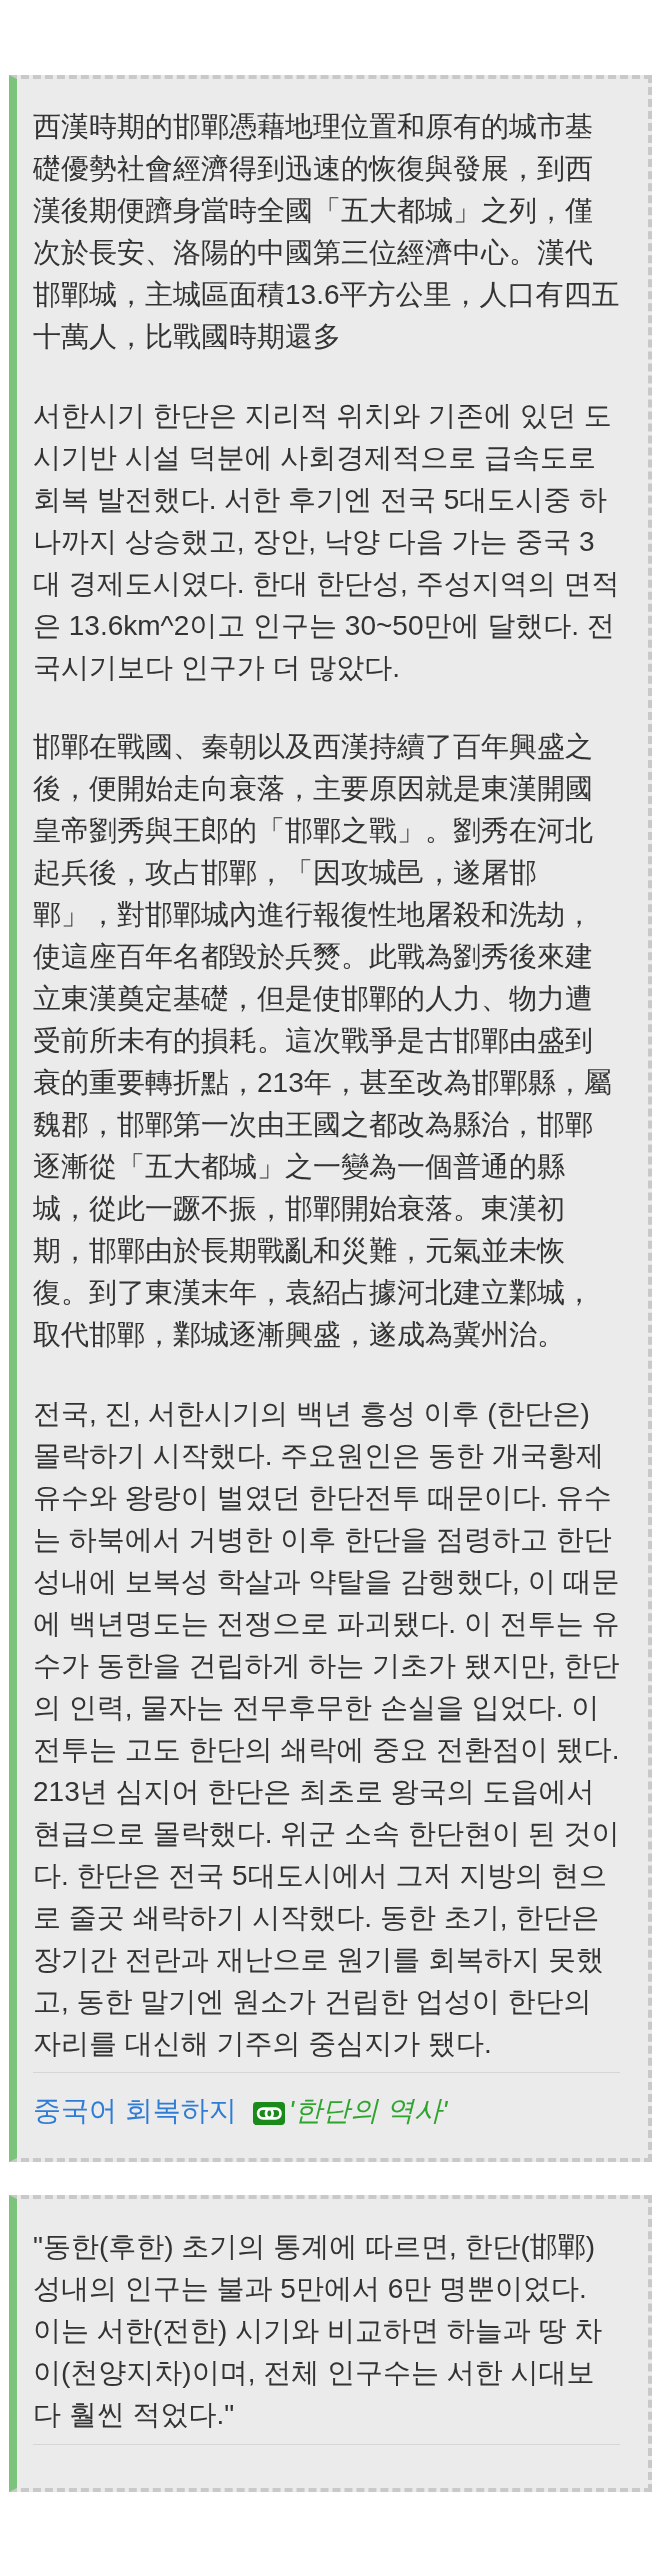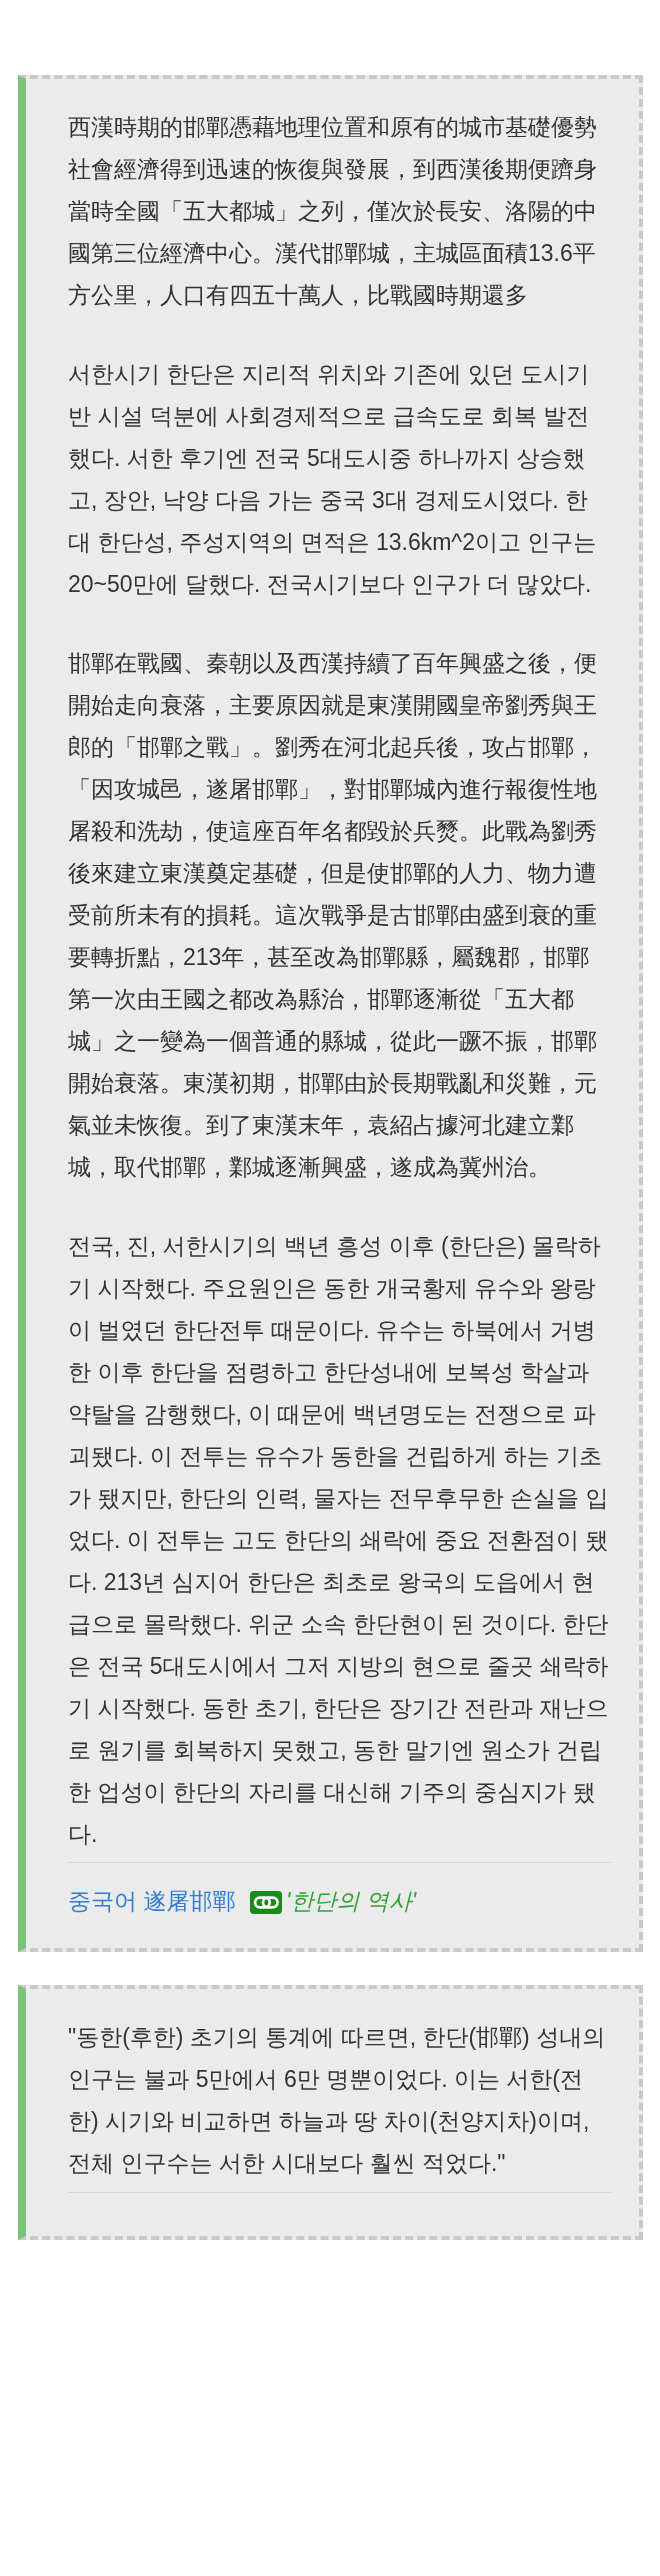--- a/index.html
+++ b/index.html
@@ -8,28 +8,28 @@
     background: #ffffff;
   }
   body {
     width: 661px;
     padding: 75px 0 59px 0;
     box-sizing: border-box;
     font-family: "Liberation Sans", "DejaVu Sans", sans-serif;
     color: #333333;
   }
   .quote-box {
-    margin: 0 18px;
+    margin: 0 9px;
     background: #ebebeb;
     border-left: 8px solid #7cc47c;
     border-top: 4.3px dashed #c9c9c9;
     border-right: 4.3px dashed #c9c9c9;
     border-bottom: 4.3px dashed #c9c9c9;
-    padding: 27px 28px 26px 42px;
-    font-size: 23px;
+    padding: 27px 28px 26px 16px;
+    font-size: 28px;
     line-height: 42px;
     word-break: break-all;
     overflow-wrap: break-word;
   }
   .quote-box + .quote-box {
     margin-top: 33px;
   }
   .para {
     margin: 0;
   }
@@ -74,26 +74,26 @@
     margin-left: 2.4px;
   }
 </style>
 </head>
 <body>
 
 <main>
 
   <blockquote class="quote-box">
     <p class="para">西漢時期的邯鄲憑藉地理位置和原有的城市基礎優勢社會經濟得到迅速的恢復與發展，到西漢後期便躋身當時全國「五大都城」之列，僅次於長安、洛陽的中國第三位經濟中心。漢代邯鄲城，主城區面積13.6平方公里，人口有四五十萬人，比戰國時期還多</p>
-    <p class="para">서한시기 한단은 지리적 위치와 기존에 있던 도시기반 시설 덕분에 사회경제적으로 급속도로 회복 발전했다. 서한 후기엔 전국 5대도시중 하나까지 상승했고, 장안, 낙양 다음 가는 중국 3대 경제도시였다. 한대 한단성, 주성지역의 면적은 13.6km^2이고 인구는 20~50만에 달했다. 전국시기보다 인구가 더 많았다.</p>
+    <p class="para">서한시기 한단은 지리적 위치와 기존에 있던 도시기반 시설 덕분에 사회경제적으로 급속도로 회복 발전했다. 서한 후기엔 전국 5대도시중 하나까지 상승했고, 장안, 낙양 다음 가는 중국 3대 경제도시였다. 한대 한단성, 주성지역의 면적은 13.6km^2이고 인구는 30~50만에 달했다. 전국시기보다 인구가 더 많았다.</p>
     <p class="para">邯鄲在戰國、秦朝以及西漢持續了百年興盛之後，便開始走向衰落，主要原因就是東漢開國皇帝劉秀與王郎的「邯鄲之戰」。劉秀在河北起兵後，攻占邯鄲，「因攻城邑，遂屠邯鄲」，對邯鄲城內進行報復性地屠殺和洗劫，使這座百年名都毀於兵燹。此戰為劉秀後來建立東漢奠定基礎，但是使邯鄲的人力、物力遭受前所未有的損耗。這次戰爭是古邯鄲由盛到衰的重要轉折點，213年，甚至改為邯鄲縣，屬魏郡，邯鄲第一次由王國之都改為縣治，邯鄲逐漸從「五大都城」之一變為一個普通的縣城，從此一蹶不振，邯鄲開始衰落。東漢初期，邯鄲由於長期戰亂和災難，元氣並未恢復。到了東漢末年，袁紹占據河北建立鄴城，取代邯鄲，鄴城逐漸興盛，遂成為冀州治。</p>
     <p class="para">전국, 진, 서한시기의 백년 흥성 이후 (한단은) 몰락하기 시작했다. 주요원인은 동한 개국황제 유수와 왕랑이 벌였던 한단전투 때문이다. 유수는 하북에서 거병한 이후 한단을 점령하고 한단성내에 보복성 학살과 약탈을 감행했다, 이 때문에 백년명도는 전쟁으로 파괴됐다. 이 전투는 유수가 동한을 건립하게 하는 기초가 됐지만, 한단의 인력, 물자는 전무후무한 손실을 입었다. 이 전투는 고도 한단의 쇄락에 중요 전환점이 됐다. 213년 심지어 한단은 최초로 왕국의 도읍에서 현급으로 몰락했다. 위군 소속 한단현이 된 것이다. 한단은 전국 5대도시에서 그저 지방의 현으로 줄곳 쇄락하기 시작했다. 동한 초기, 한단은 장기간 전란과 재난으로 원기를 회복하지 못했고, 동한 말기엔 원소가 건립한 업성이 한단의 자리를 대신해 기주의 중심지가 됐다.</p>
     <hr class="inner-divider">
     <p class="link-row">
-      <a class="blue-link">중국어 遂屠邯鄲</a>
+      <a class="blue-link">중국어 회복하지</a>
       <span class="link-badge">
         <svg viewBox="0 0 52 38" xmlns="http://www.w3.org/2000/svg">
           <rect x="8" y="11" width="24" height="16" rx="8" fill="none" stroke="#ffffff" stroke-width="4.5"></rect>
           <rect x="21" y="11" width="24" height="16" rx="8" fill="none" stroke="#ffffff" stroke-width="4.5"></rect>
         </svg>
       </span><a class="green-link">'한단의 역사'</a>
     </p>
   </blockquote>
 
   <blockquote class="quote-box">

